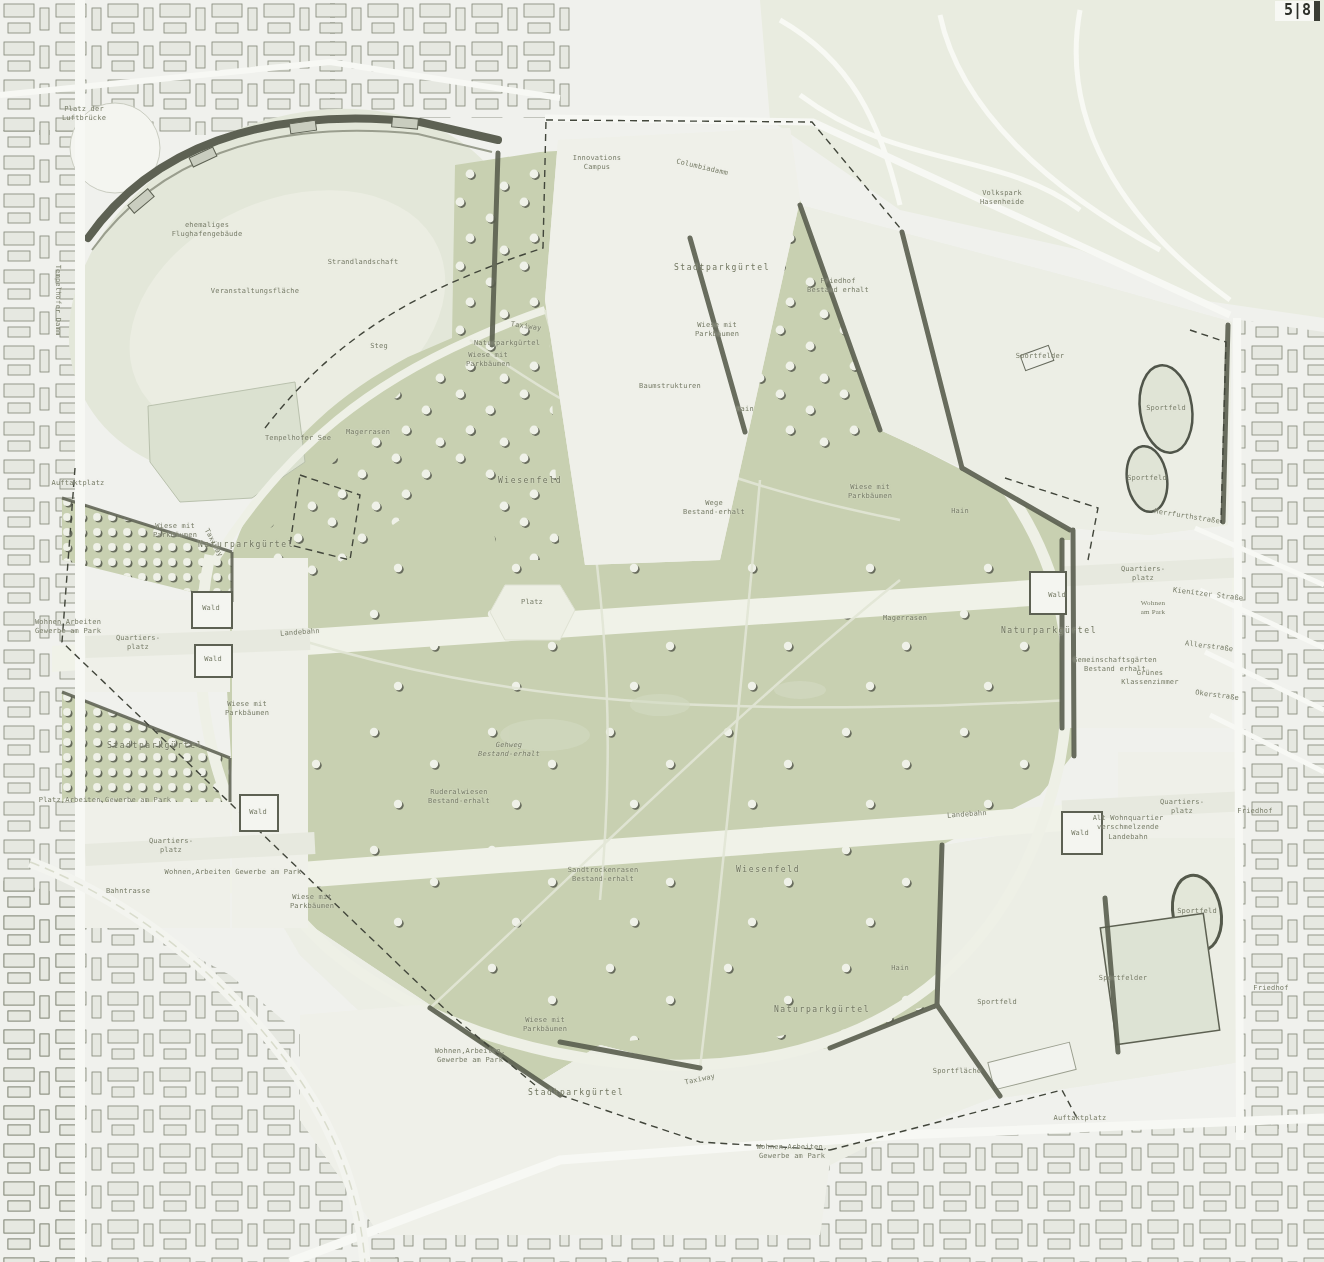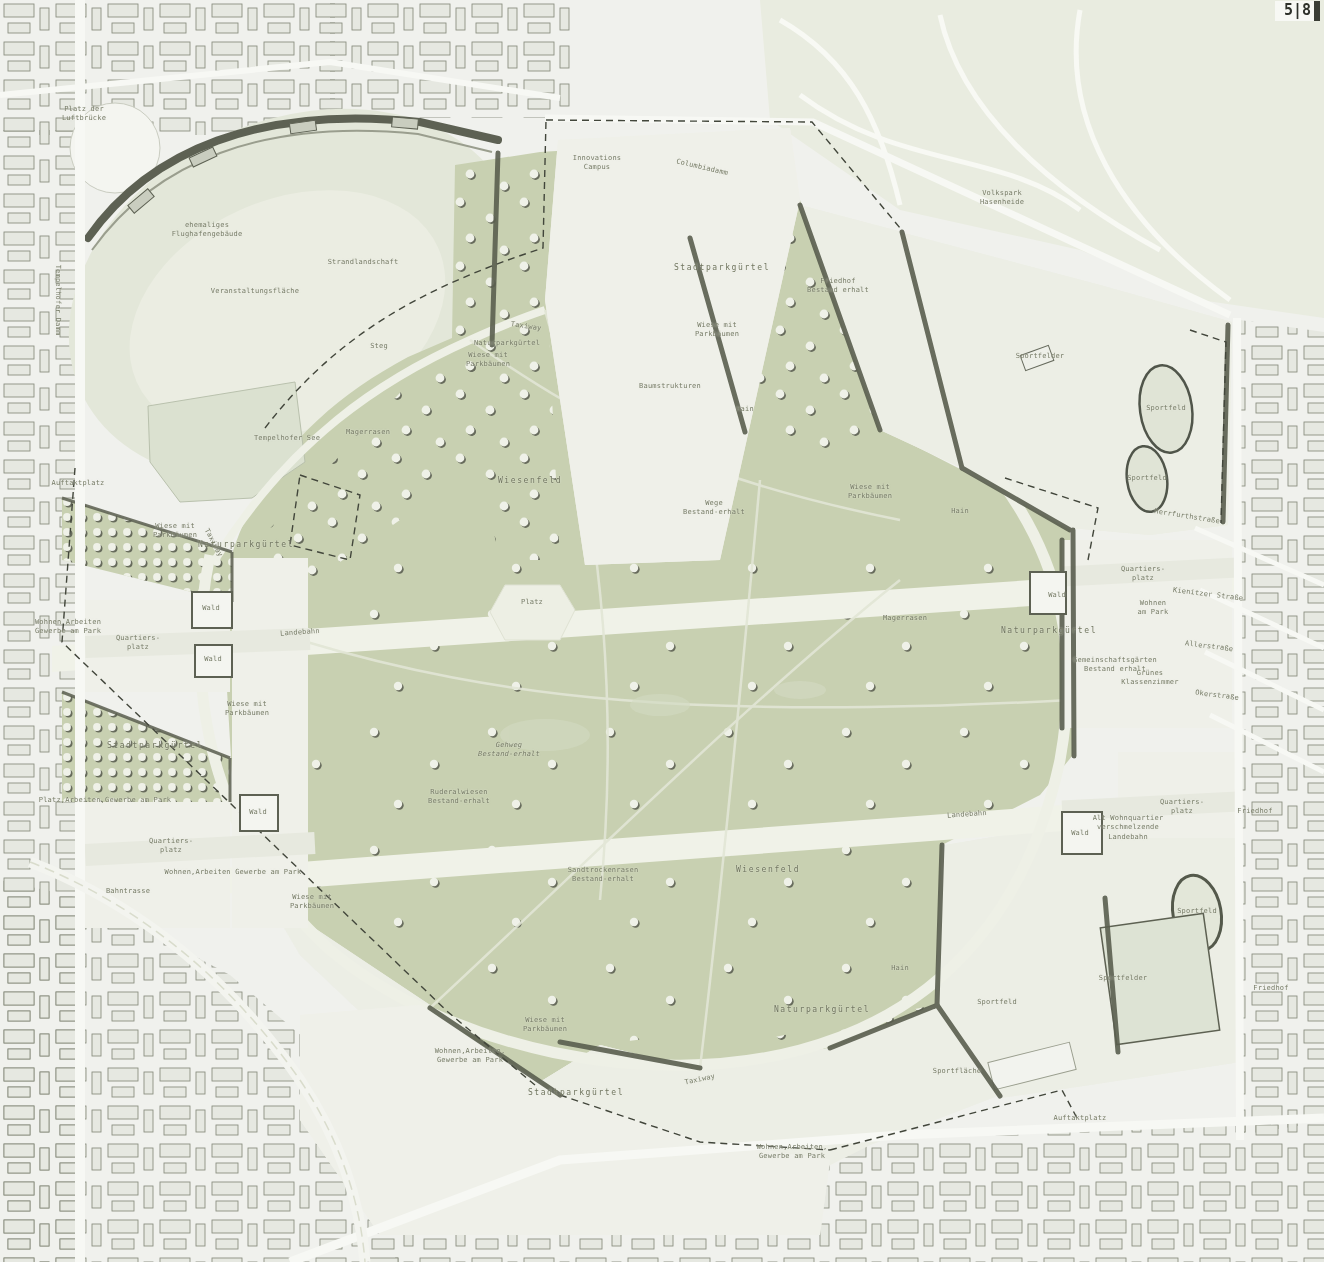--- a/index.html
+++ b/index.html
@@ -248,21 +248,21 @@
 </svg>
 
 <div id="labels">
       <div class="lbl" style="left: 84px; top: 114px; transform: translate(-50%, -50%) rotate(0deg);">Platz der
 Luftbrücke</div>
       <div class="lbl" style="left: 207px; top: 230px; transform: translate(-50%, -50%) rotate(0deg);">ehemaliges
 Flughafengebäude</div>
       <div class="lbl" style="left: 363px; top: 263px; transform: translate(-50%, -50%) rotate(0deg);">Strandlandschaft</div>
       <div class="lbl" style="left: 255px; top: 292px; transform: translate(-50%, -50%) rotate(0deg);">Veranstaltungsfläche</div>
       <div class="lbl" style="left: 379px; top: 347px; transform: translate(-50%, -50%) rotate(0deg);">Steg</div>
-      <div class="lbl" style="left: 287px; top: 439px; transform: translate(-50%, -50%) rotate(0deg);">Tempelhofer See</div>
+      <div class="lbl" style="left: 298px; top: 439px; transform: translate(-50%, -50%) rotate(0deg);">Tempelhofer See</div>
       <div class="lbl" style="left: 368px; top: 433px; transform: translate(-50%, -50%) rotate(0deg);">Magerrasen</div>
       <div class="lbl lg" style="left: 530px; top: 481px; transform: translate(-50%, -50%) rotate(0deg);">Wiesenfeld</div>
       <div class="lbl" style="left: 597px; top: 163px; transform: translate(-50%, -50%) rotate(0deg);">Innovations
 Campus</div>
       <div class="lbl" style="left: 702px; top: 168px; transform: translate(-50%, -50%) rotate(13deg);">Columbiadamm</div>
       <div class="lbl lg" style="left: 722px; top: 268px; transform: translate(-50%, -50%) rotate(0deg);">Stadtparkgürtel</div>
       <div class="lbl" style="left: 838px; top: 286px; transform: translate(-50%, -50%) rotate(0deg);">Friedhof
 Bestand erhalt</div>
       <div class="lbl" style="left: 1002px; top: 198px; transform: translate(-50%, -50%) rotate(0deg);">Volkspark
 Hasenheide</div>
@@ -278,21 +278,21 @@
 Bestand-erhalt</div>
       <div class="lbl" style="left: 870px; top: 492px; transform: translate(-50%, -50%) rotate(0deg);">Wiese mit
 Parkbäumen</div>
       <div class="lbl" style="left: 960px; top: 512px; transform: translate(-50%, -50%) rotate(0deg);">Hain</div>
       <div class="lbl" style="left: 1040px; top: 357px; transform: translate(-50%, -50%) rotate(0deg);">Sportfelder</div>
       <div class="lbl" style="left: 1166px; top: 409px; transform: translate(-50%, -50%) rotate(0deg);">Sportfeld</div>
       <div class="lbl" style="left: 1147px; top: 479px; transform: translate(-50%, -50%) rotate(0deg);">Sportfeld</div>
       <div class="lbl" style="left: 1187px; top: 517px; transform: translate(-50%, -50%) rotate(9deg);">Herrfurthstraße</div>
       <div class="lbl" style="left: 1143px; top: 574px; transform: translate(-50%, -50%) rotate(0deg);">Quartiers-
 platz</div>
-      <div class="lbl" style="left: 1153px; top: 608px; transform: translate(-50%, -50%) rotate(0deg);">Wohnen
+      <div class="lbl" style="left: 1153px; top: 608px; transform: translate(-50%, -50%) rotate(0deg); font-family: Liberation Serif, serif;">Wohnen
 am Park</div>
       <div class="lbl" style="left: 1208px; top: 595px; transform: translate(-50%, -50%) rotate(7deg);">Kienitzer Straße</div>
       <div class="lbl" style="left: 1209px; top: 647px; transform: translate(-50%, -50%) rotate(7deg);">Allerstraße</div>
       <div class="lbl" style="left: 1217px; top: 696px; transform: translate(-50%, -50%) rotate(7deg);">Okerstraße</div>
       <div class="lbl lg" style="left: 1049px; top: 631px; transform: translate(-50%, -50%) rotate(0deg);">Naturparkgürtel</div>
       <div class="lbl" style="left: 1057px; top: 596px; transform: translate(-50%, -50%) rotate(0deg);">Wald</div>
       <div class="lbl" style="left: 1115px; top: 665px; transform: translate(-50%, -50%) rotate(0deg);">Gemeinschaftsgärten
 Bestand erhalt</div>
       <div class="lbl" style="left: 1150px; top: 678px; transform: translate(-50%, -50%) rotate(0deg);">Grünes
 Klassenzimmer</div>

